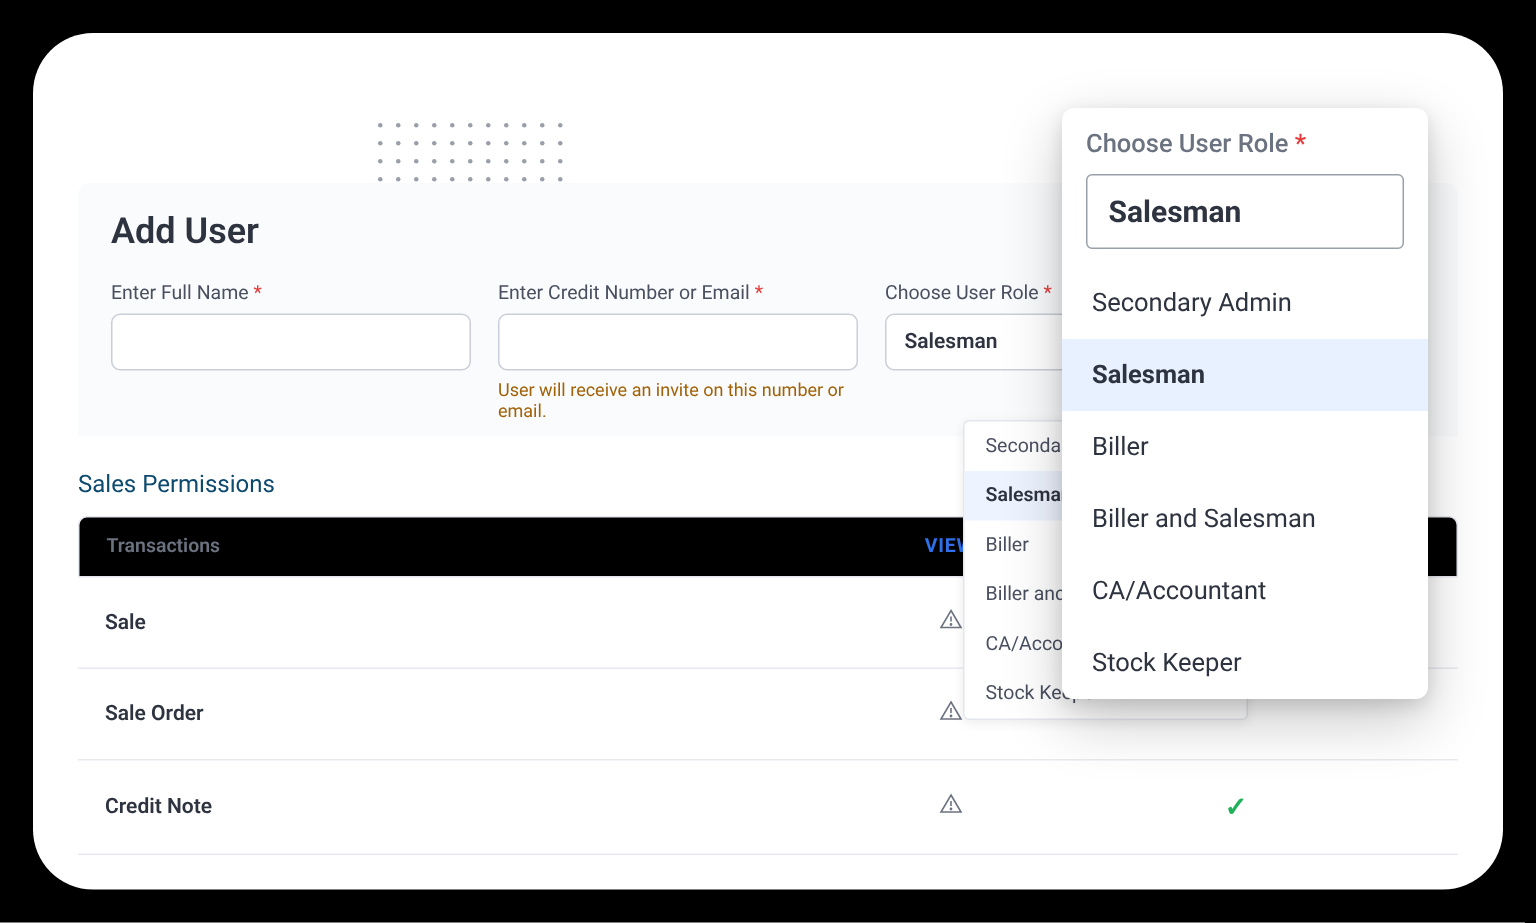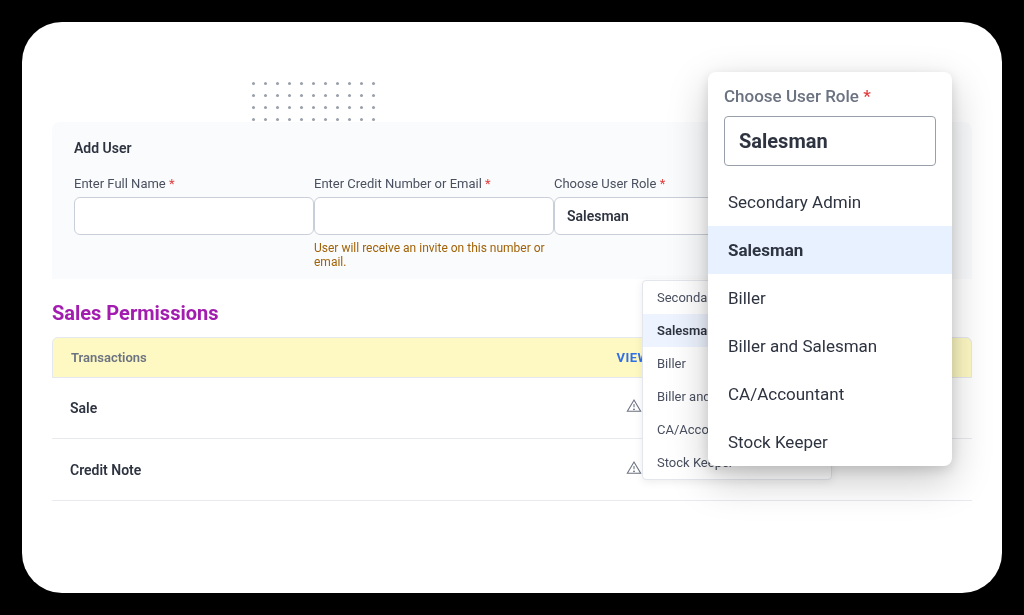--- a/index.html
+++ b/index.html
@@ -22,26 +22,26 @@
     gap: 0;
   }
   .dots span { width:3px; height:3px; background:#9aa0aa; border-radius:50%; }
   .section {
     margin: 70px 30px 0 30px;
     background: #fafbfc;
     border-radius: 8px 8px 0 0;
     padding: 18px 22px 10px 22px;
   }
   .section h2 {
-    font-size: 14px;
+    font-size: 24px;
     font-weight: 600;
     color: #2e3340;
     margin-bottom: 20px;
   }
-  .fields { display: flex; }
+  .fields { display: flex; gap: 18px; }
   .field { display:flex; flex-direction:column; }
   .field label { font-size: 13px; color:#4a5060; margin-bottom:6px; }
   .req { color:#e23b3b; }
   .input-box {
     height: 38px;
     border:1px solid #c9ced8;
     border-radius:6px;
     background:#fff;
     padding:0 12px;
     font-size:14px;
@@ -63,23 +63,23 @@
     border-radius:4px;
     box-shadow:0 2px 8px rgba(0,0,0,.08);
     font-size:13px;
     z-index:5;
   }
   .small-dropdown .opt { padding:9px 14px; color:#4a5060; cursor:pointer; }
   .small-dropdown .opt.selected { background:#eef4ff; font-weight:600; color:#2e3340; }
   .perms {
     margin: 22px 30px 0 30px;
   }
-  .perms h3 { font-size:20px; color:#a21caf; font-weight:700; margin-bottom:12px; }
+  .perms h3 { font-size:16px; color:#0c4a6e; font-weight:400; margin-bottom:12px; }
   .perms-header {
-    background:#fef9c3;
+    background:#000000;
     border:1px solid #e5e8ee;
     border-radius:6px 6px 0 0;
     display:flex;
     padding:12px 18px;
     font-size:13px;
   }
   .perms-header .col-name { flex:1; color:#6b7280; font-weight:600; }
   .perms-header .col-view { width:120px; text-align:center; color:#2f6fe8; font-weight:700; letter-spacing:.5px; }
   .perm-row {
     display:flex;
@@ -210,20 +210,29 @@
         <div class="perm-row">
           <div class="pname">Sale</div>
           <div class="pview"><span class="warn"><svg viewBox="0 0 24 24">
                 <path d="M12 3 L22 20 H2 Z"></path>
                 <line x1="12" y1="9" x2="12" y2="14"></line>
                 <circle cx="12" cy="17" r="0.6" fill="#6b7280"></circle>
               </svg></span></div>
           <div class="pextra"></div>
         </div>
         <div class="perm-row">
+          <div class="pname">Sale Order</div>
+          <div class="pview"><span class="warn"><svg viewBox="0 0 24 24">
+                <path d="M12 3 L22 20 H2 Z"></path>
+                <line x1="12" y1="9" x2="12" y2="14"></line>
+                <circle cx="12" cy="17" r="0.6" fill="#6b7280"></circle>
+              </svg></span></div>
+          <div class="pextra"></div>
+        </div>
+        <div class="perm-row">
           <div class="pname">Credit Note</div>
           <div class="pview"><span class="warn"><svg viewBox="0 0 24 24">
                 <path d="M12 3 L22 20 H2 Z"></path>
                 <line x1="12" y1="9" x2="12" y2="14"></line>
                 <circle cx="12" cy="17" r="0.6" fill="#6b7280"></circle>
               </svg></span></div>
           <div class="pextra"><span class="check">✓</span></div>
         </div>
       </div>
   </div>

